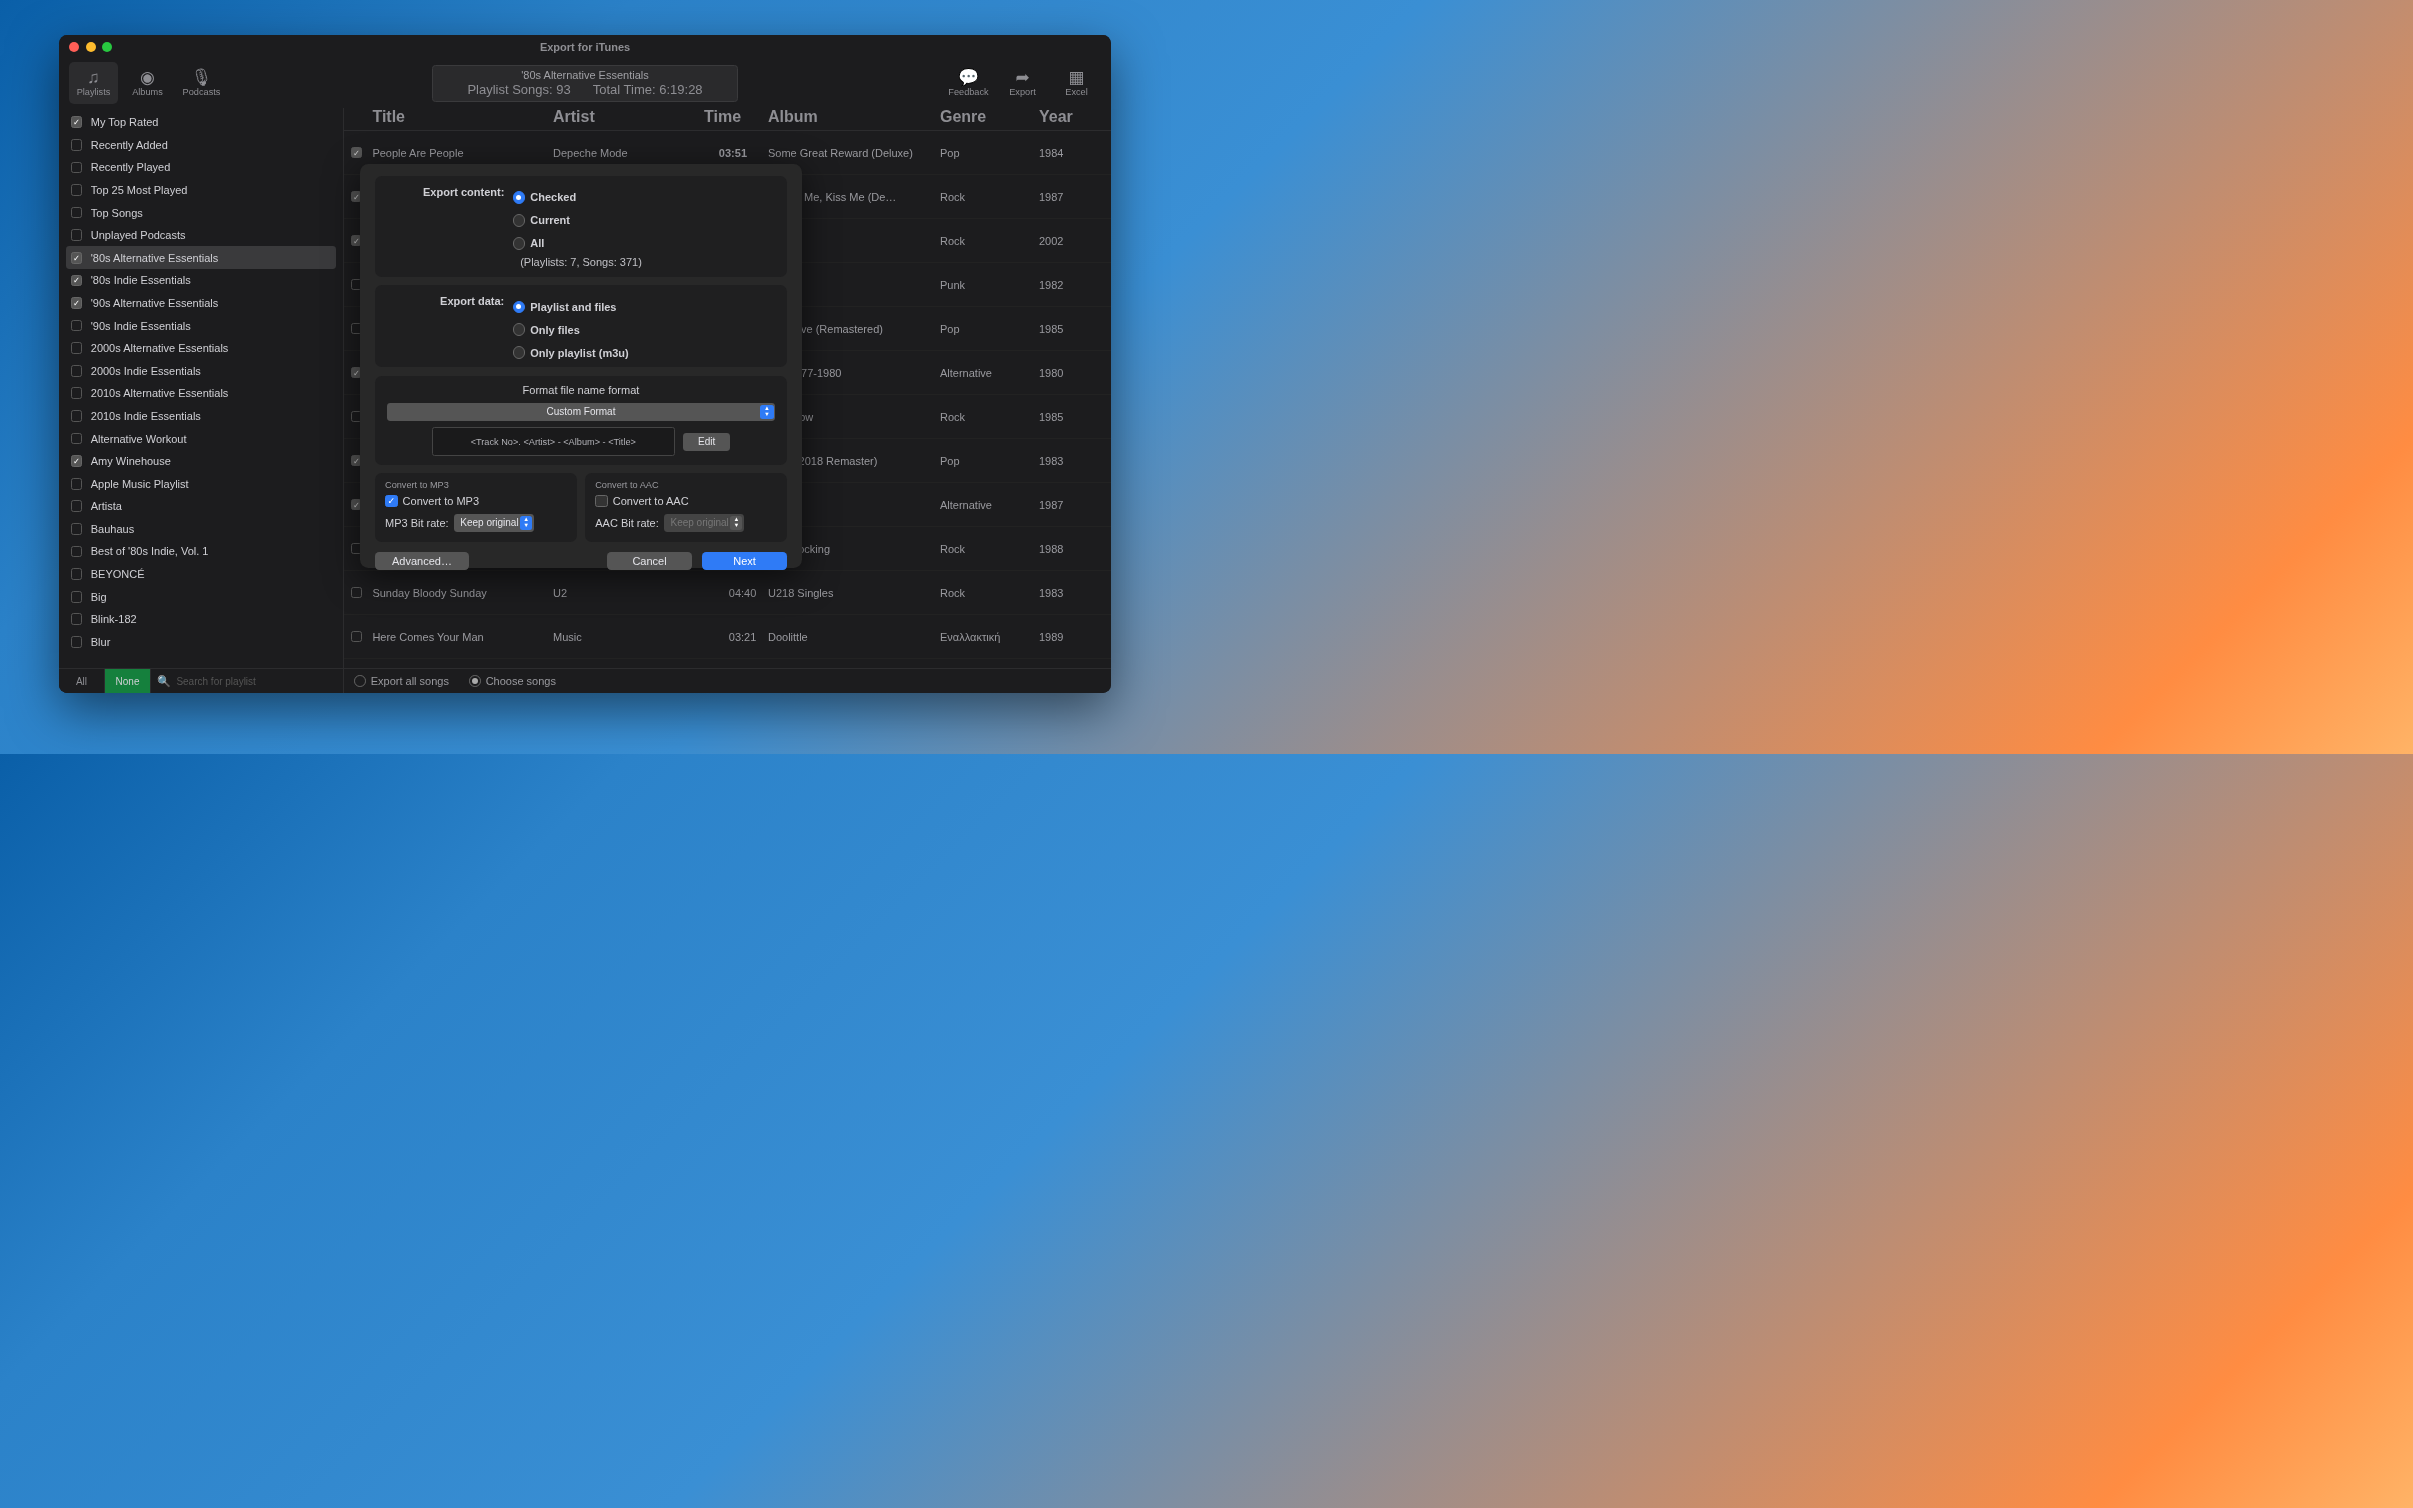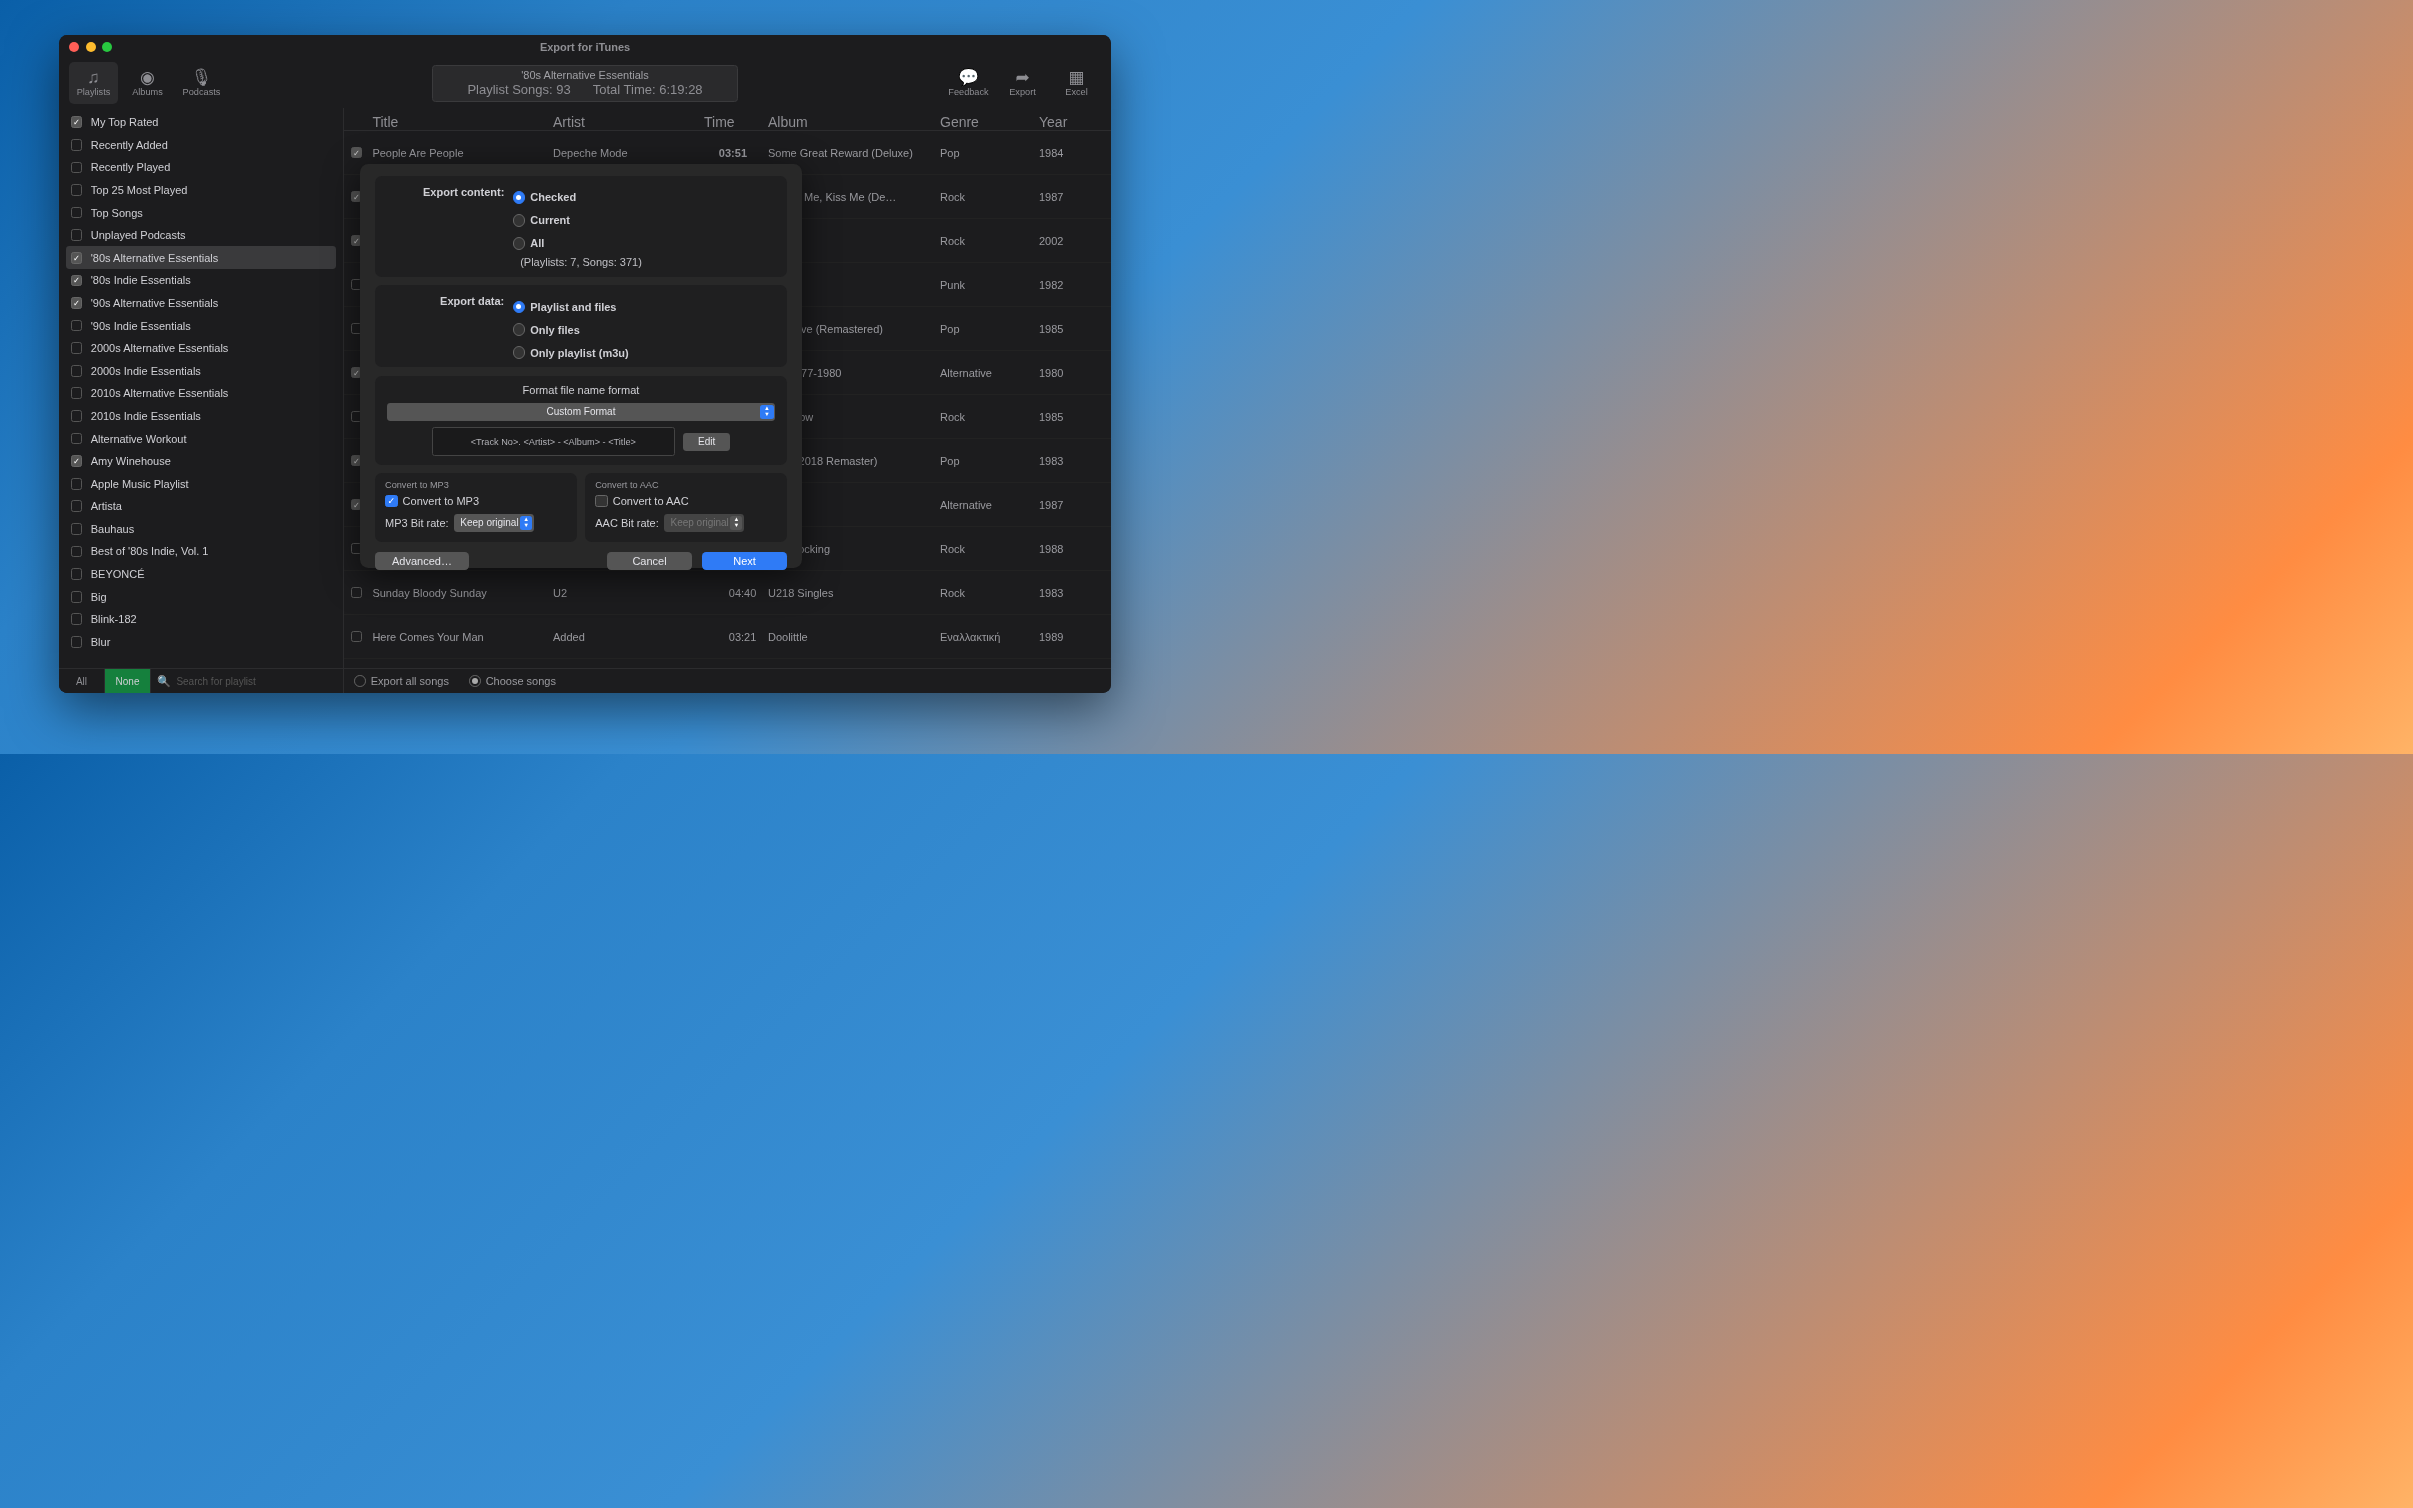--- a/index.html
+++ b/index.html
@@ -71,22 +71,22 @@
   height: 25px; display: flex; align-items: center; border-top: 0.8px solid #2c2c2e;
   background: #1c1c1e;
 }
 .sf-seg { width: 46px; height: 23.5px; display:flex;align-items:center;justify-content:center;
   color:#8e8e93;font-size:10px;border-right:0.8px solid #2c2c2e;cursor:pointer; }
 .sf-seg.active { background: #15803d; color:#d0d0d5; }
 .sf-search { flex:1; display:flex; align-items:center; padding:0 6.7px; color:#555; font-size:10px;}
 .sf-search .sicon { margin-right:5px; font-size:11px;}
 .content { flex:1; display:flex; flex-direction:column; background:#1c1c1e; }
 .thead {
-  height: 23.5px; display:flex; align-items:flex-end; border-bottom:0.8px solid #2c2c2e;
-  color:#8e8e93; font-size:14px; font-weight:400;
+  height: 23.5px; display:flex; align-items:flex-start; border-bottom:0.8px solid #2c2c2e;
+  color:#8e8e93; font-size:16px; font-weight:700;
 }
 .col-check { width:25px; }
 .col-title { width:184px; padding-left:3.4px;}
 .col-artist { width:151px; }
 .col-time { width:64px; }
 .col-album { width:172px; }
 .col-genre { width:99px; }
 .col-year { width:59px; }
 .tbody { flex:1; overflow:hidden; }
 .trow {
@@ -472,21 +472,21 @@
             <div class="cell col-time" style="text-align:right;padding-right:11.7px;">04:40</div>
             <div class="cell col-album">U218 Singles</div>
             <div class="cell col-genre">Rock</div>
             <div class="cell col-year">1983</div>
           </div>
           <div class="trow">
             <div class="col-check">
               <span class="tcheck"></span>
             </div>
             <div class="cell col-title">Here Comes Your Man</div>
-            <div class="cell col-artist">Added</div>
+            <div class="cell col-artist">Music</div>
             <div class="cell col-time" style="text-align:right;padding-right:11.7px;">03:21</div>
             <div class="cell col-album">Doolittle</div>
             <div class="cell col-genre">Εναλλακτική</div>
             <div class="cell col-year">1989</div>
           </div>
         </div>
       <div class="content-footer">
         <div class="foot-opt">
           <span class="radio-dot"></span>
           <span>Export all songs</span>

